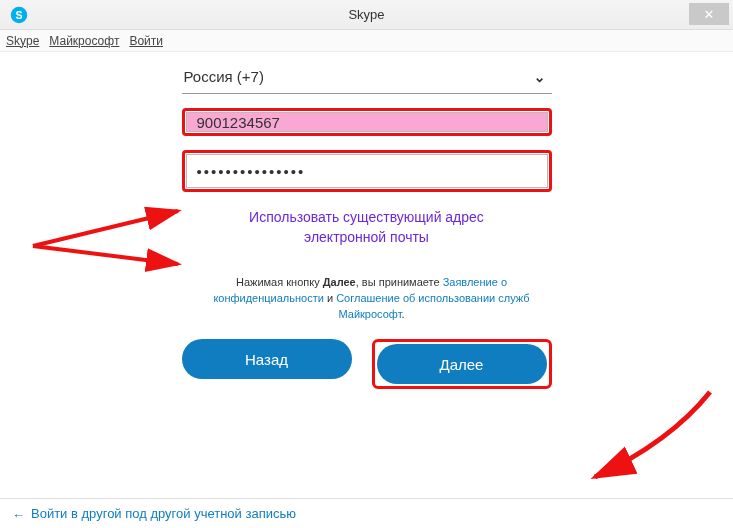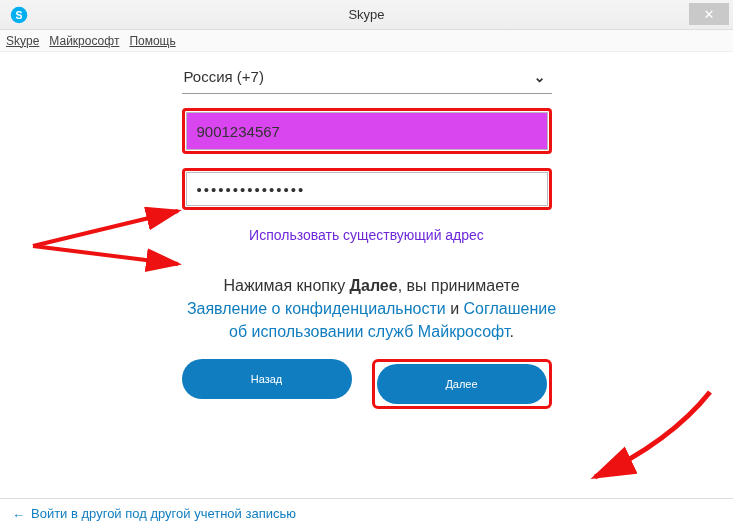--- a/index.html
+++ b/index.html
@@ -101,27 +101,27 @@
     font-weight:bold;
   }
   .field-wrap {
     border: 3px solid #e11;
     border-radius: 4px;
     padding: 1px;
     margin-bottom: 14px;
   }
   .field {
     width:100%;
-    height:38px;
+    height:20px;
     border:1px solid #bbb;
     padding:0 10px;
     font-size:15px;
     color:#333;
     outline:none;
-    background:#d946ef;
+    background:#f9a8d4;
   }
   .pwd-dots {
     letter-spacing: 2px;
     font-size:15px;
     color:#333;
     line-height:34px;
     padding-left:10px;
     height:34px;
     border:1px solid #bbb;
     background:#fff;
@@ -129,41 +129,41 @@
   .link-block {
     text-align:center;
     font-size:14px;
     color:#6d28d9;
     margin: 16px auto 28px;
     line-height:1.4;
     cursor:pointer;
   }
   .legal {
     text-align:center;
-    font-size:16px;
+    font-size:11px;
     color:#333;
     line-height:1.45;
     width:380px;
     margin: 0 auto 16px;
   }
   .legal b { font-weight:600; }
   .legal .lnk { color:#0f7dbf; cursor:pointer; }
   .buttons {
     display:flex;
     justify-content:center;
     gap:20px;
   }
   .btn {
     width:170px;
     height:40px;
     background:#0f7dbf;
     color:#fff;
     border:none;
     border-radius:20px;
-    font-size:11px;
+    font-size:15px;
     cursor:pointer;
   }
   .btn-wrap-hl {
     border:3px solid #e11;
     border-radius:6px;
     padding:2px;
   }
   .footer {
     position:absolute;
     bottom:0; left:0; right:0;
@@ -200,21 +200,21 @@
     </div>
     <div class="title">Skype</div>
     <div class="close">
       <span>✕</span>
     </div>
   </div>
 
   <div class="menubar">
     <span><u>Skype</u></span>
     <span><u>Майкрософт</u></span>
-    <span><u>Помощь</u></span>
+    <span><u>Войти</u></span>
   </div>
 
   <div class="content">
 
 
     <div class="form-area">
 
       <div class="country">
         <span>Россия (+7)</span>
         <span class="chev">⌄</span>
@@ -223,20 +223,21 @@
       <div class="field-wrap">
         <input class="field" type="text" value="9001234567" style="">
       </div>
 
       <div class="field-wrap">
         <div class="pwd-dots">•••••••••••••••</div>
       </div>
 
       <div class="link-block">
         <span>Использовать существующий адрес</span><br>
+        <span>электронной почты</span>
       </div>
 
       <div class="legal">
         <span>Нажимая кнопку </span><b>Далее</b><span>, вы принимаете </span><span class="lnk">Заявление о конфиденциальности</span><span> и </span><span class="lnk">Соглашение об использовании служб Майкрософт</span><span>.</span>
       </div>
 
       <div class="buttons">
         <button class="btn">Назад</button>
         <div class="btn-wrap-hl">
           <button class="btn">Далее</button>

